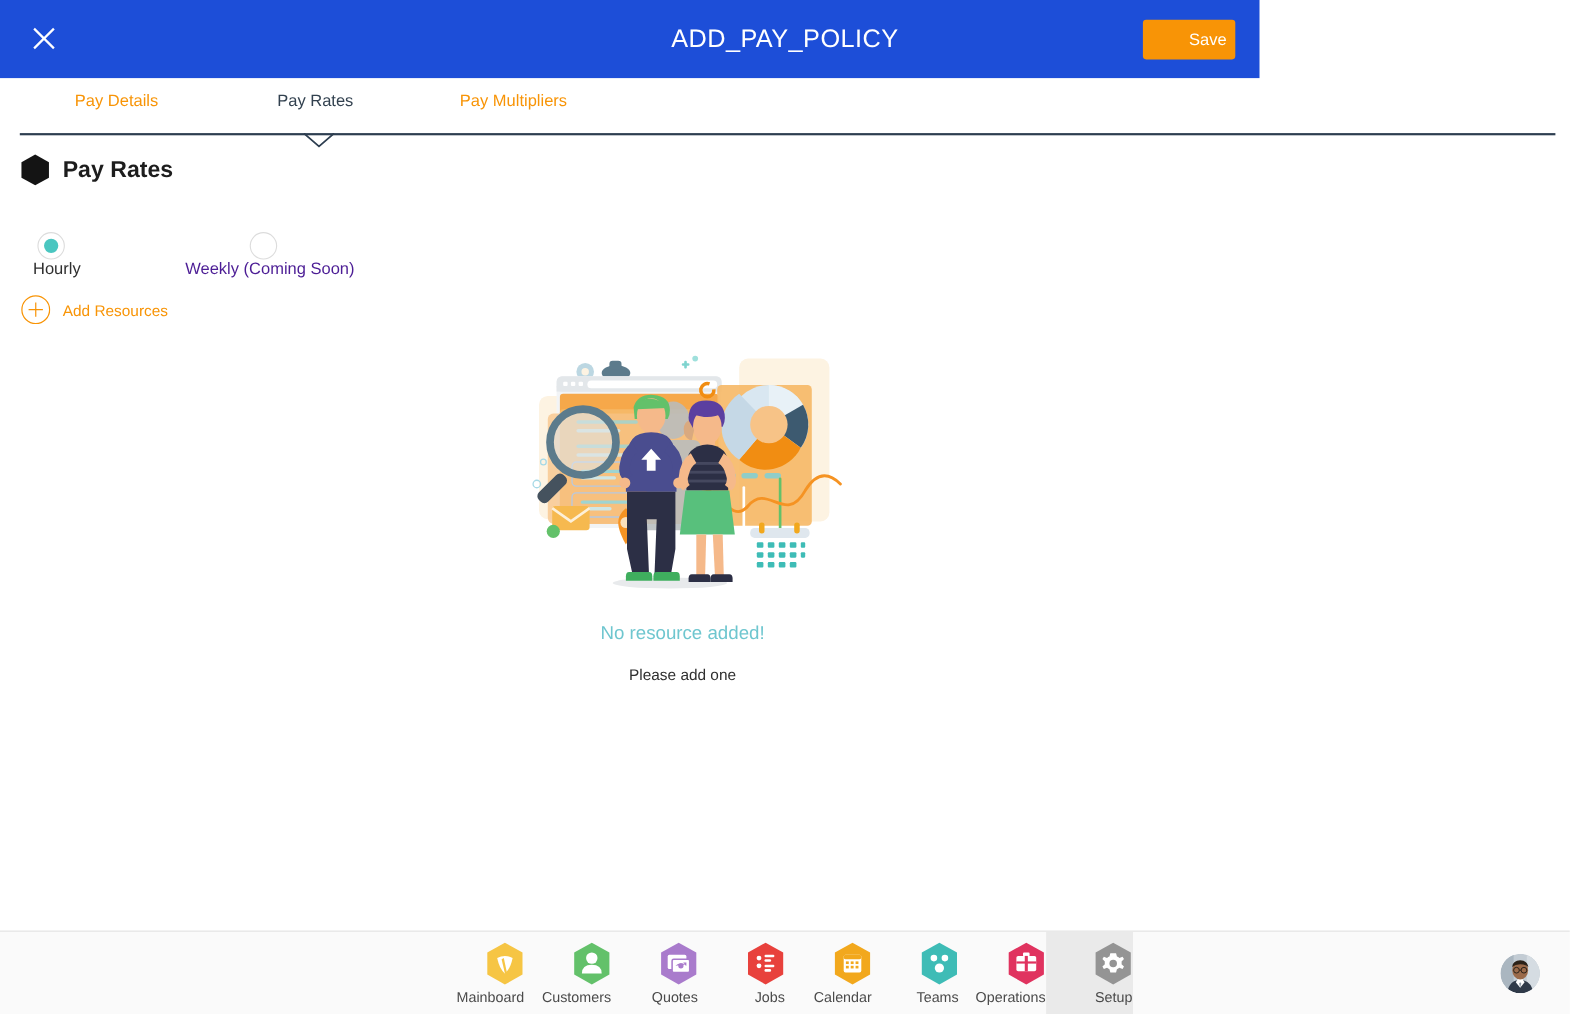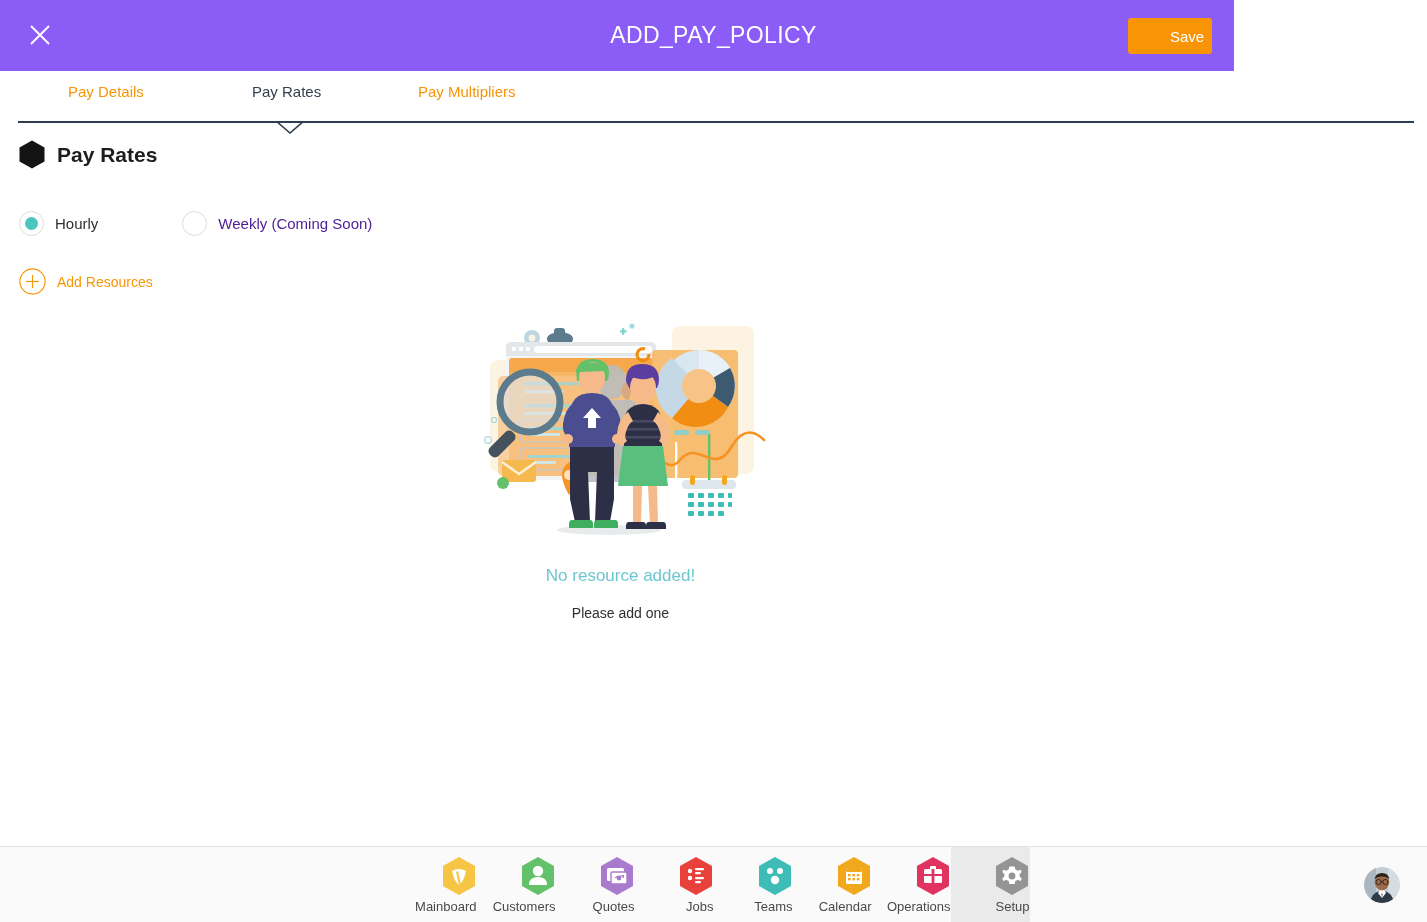--- a/index.html
+++ b/index.html
@@ -7,22 +7,22 @@
     margin: 0; padding: 0;
     width: 1427px; height: 922px;
     background: #ffffff;
     font-family: "Liberation Sans", sans-serif;
     overflow: hidden;
   }
 
   
   #titlebar {
     position: absolute; top: 0; left: 0;
-    width: 1234px; height: 71px;
-    background: #8b5cf6;
+    width: 1145px; height: 71px;
+    background: #1d4ed8;
   }
   #close-btn {
     position: absolute; left: 26px; top: 21px;
     width: 28px; height: 28px;
     cursor: pointer;
   }
   #close-btn svg { display: block; }
   #app-title {
     position: absolute; left: 0; top: 0;
     width: 1427px; height: 71px;
@@ -86,21 +86,21 @@
   #section-title {
     font-size: 21px; font-weight: bold; color: #1d1d1d;
   }
 
   
   #radio-group {
     position: absolute; left: 19px; top: 211px;
     display: flex; align-items: center;
   }
   .radio-opt {
-    display: flex; align-items: center; cursor: pointer;
+    display: flex; align-items: center; cursor: pointer; flex-direction: column;
   }
   #opt-weekly { margin-left: 84px; cursor: default; }
   .radio-ring {
     width: 25px; height: 25px; border-radius: 50%;
     border: 1px solid #dcdcdc;
     background: #fff;
     display: flex; align-items: center; justify-content: center;
     flex: none;
   }
   .radio-dot {
@@ -431,43 +431,43 @@
         <rect x="17" y="12" width="9" height="2.3" rx="1.1" fill="#ffffff"></rect>
         <rect x="17" y="16" width="6" height="2.3" rx="1.1" fill="#ffffff"></rect>
         <rect x="17" y="21" width="9" height="2.3" rx="1.1" fill="#ffffff"></rect>
         <rect x="17" y="25" width="6" height="2.3" rx="1.1" fill="#ffffff"></rect>
       </svg>
       <span class="nav-label">Jobs</span>
     </div>
 
     <div class="nav-item">
       <svg class="nav-icon" viewBox="0 0 36 40">
-        <polygon points="18,1 34,10 34,30 18,39 2,30 2,10" fill="#3ebcb6"></polygon>
-        <circle cx="13" cy="15" r="3" fill="#ffffff"></circle>
-        <circle cx="23" cy="15" r="3" fill="#ffffff"></circle>
-        <circle cx="18" cy="24" r="4.2" fill="#ffffff"></circle>
-      </svg>
-      <span class="nav-label">Teams</span>
-    </div>
-
-    <div class="nav-item">
-      <svg class="nav-icon" viewBox="0 0 36 40">
         <polygon points="18,1 34,10 34,30 18,39 2,30 2,10" fill="#f2a81d"></polygon>
         <rect x="10" y="12" width="16" height="16" rx="1.6" fill="#ffffff"></rect>
         <rect x="10" y="12" width="16" height="4" rx="1.6" fill="#f2a81d"></rect>
         <g fill="#f2a81d">
           <rect x="12" y="18" width="2.6" height="2.4"></rect>
           <rect x="16.4" y="18" width="2.6" height="2.4"></rect>
           <rect x="20.8" y="18" width="2.6" height="2.4"></rect>
           <rect x="12" y="22" width="2.6" height="2.4"></rect>
           <rect x="16.4" y="22" width="2.6" height="2.4"></rect>
           <rect x="20.8" y="22" width="2.6" height="2.4"></rect>
         </g>
       </svg>
       <span class="nav-label">Calendar</span>
+    </div>
+
+    <div class="nav-item">
+      <svg class="nav-icon" viewBox="0 0 36 40">
+        <polygon points="18,1 34,10 34,30 18,39 2,30 2,10" fill="#3ebcb6"></polygon>
+        <circle cx="13" cy="15" r="3" fill="#ffffff"></circle>
+        <circle cx="23" cy="15" r="3" fill="#ffffff"></circle>
+        <circle cx="18" cy="24" r="4.2" fill="#ffffff"></circle>
+      </svg>
+      <span class="nav-label">Teams</span>
     </div>
 
     <div class="nav-item">
       <svg class="nav-icon" viewBox="0 0 36 40">
         <polygon points="18,1 34,10 34,30 18,39 2,30 2,10" fill="#e0335f"></polygon>
         <rect x="15" y="10" width="6" height="3.4" rx="1" fill="#ffffff"></rect>
         <rect x="9" y="13" width="18" height="14" rx="1.6" fill="#ffffff"></rect>
         <rect x="16.6" y="13" width="2.8" height="14" fill="#e0335f"></rect>
         <rect x="9" y="18" width="18" height="2" fill="#e0335f"></rect>
       </svg>

